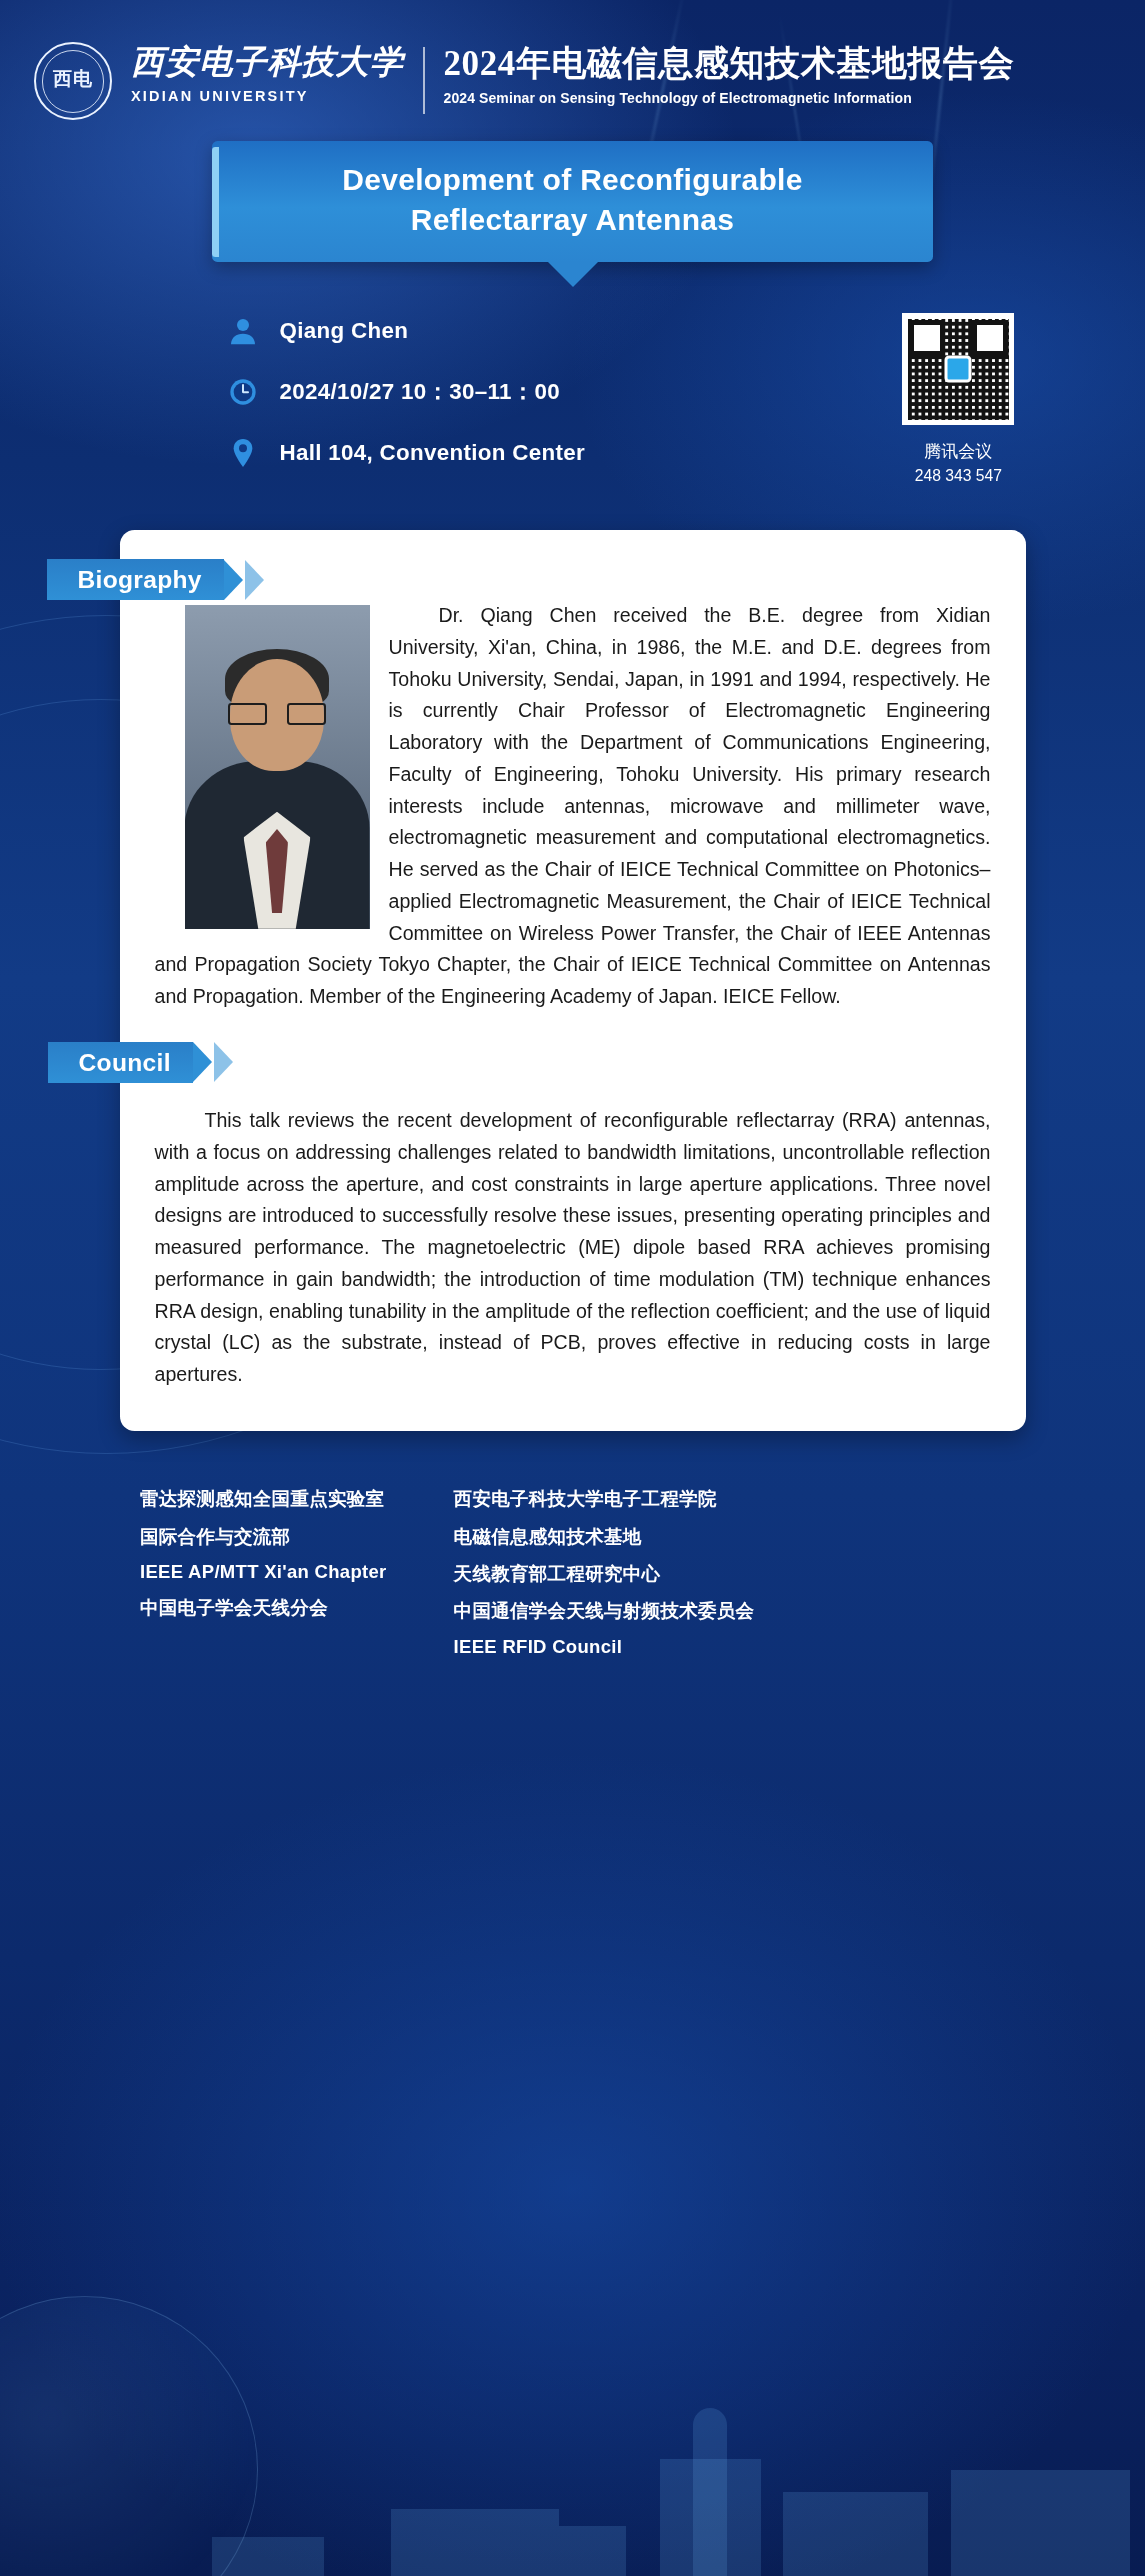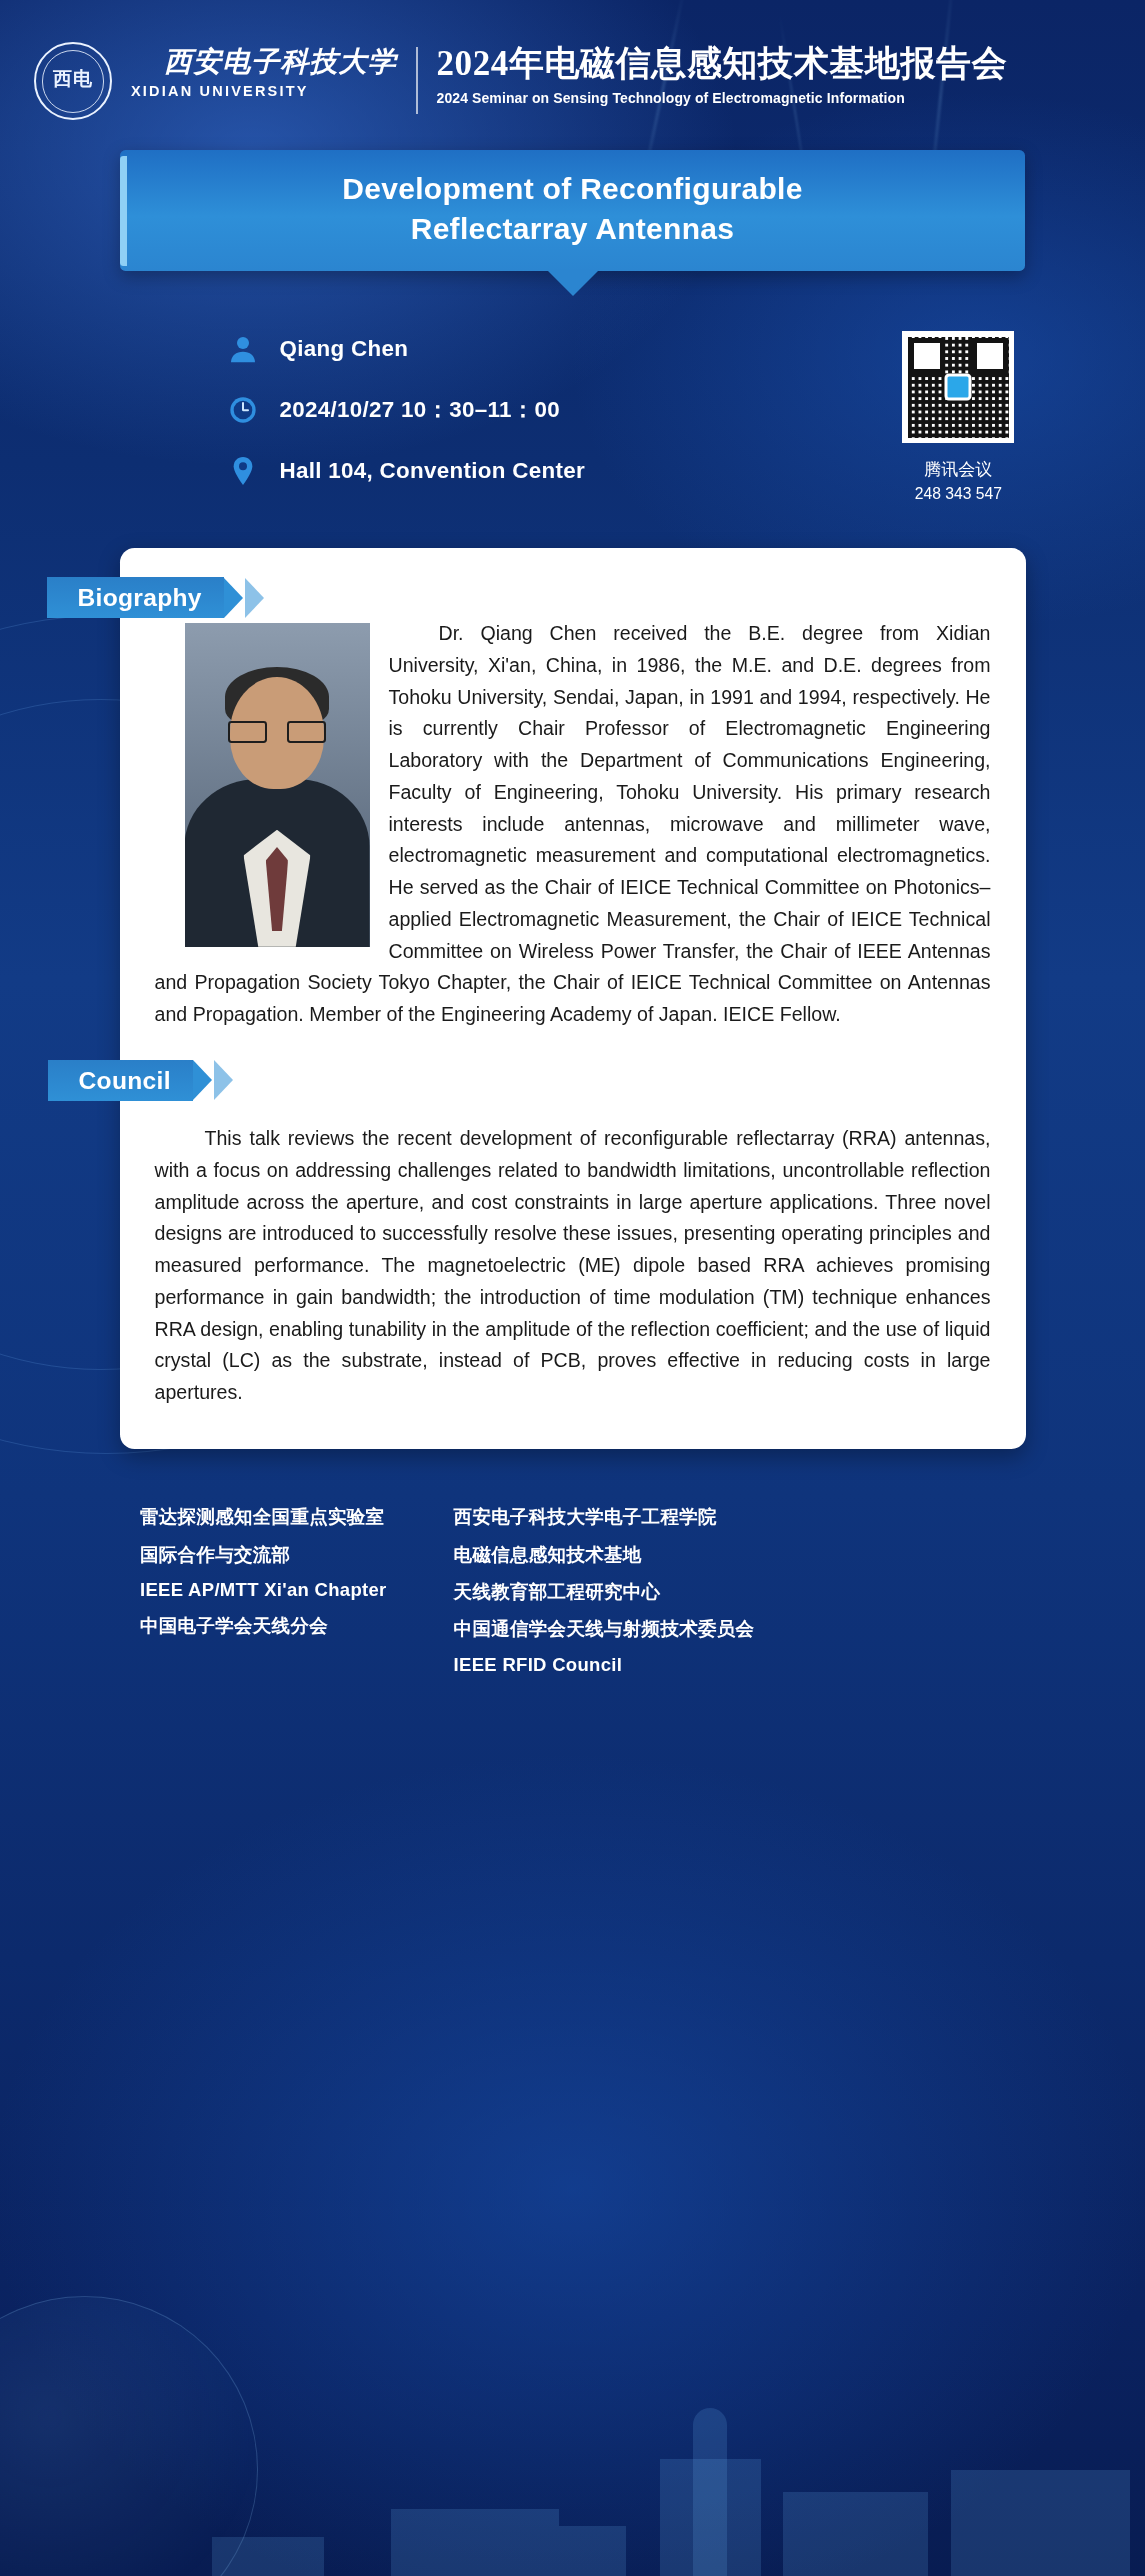--- a/index.html
+++ b/index.html
@@ -63,27 +63,26 @@
     font-weight: bold;
     transform: translateY(-2.2px);
   }
   .uni-name {
     margin-left: 19px;
     margin-top: 9px;
     color: #ffffff;
     flex: 0 0 auto;
   }
   .uni-name .cn {
-    font-family: Liberation Serif, serif;
-    font-size: 28px;
+    font-family: Liberation Mono, monospace;
+    font-size: 33px;
     font-weight: bold;
     letter-spacing: 1.1px;
     line-height: 1;
     font-style: italic;
-    margin-left: 33px;
   }
   .uni-name .en {
     font-size: 14.5px;
     font-weight: bold;
     letter-spacing: 2.2px;
     margin-top: 6.7px;
   }
   .vbar {
     width: 1.7px;
     height: 67px;
@@ -104,22 +103,22 @@
   }
   .seminar .en {
     font-size: 14px;
     font-weight: bold;
     margin-top: 7.8px;
     letter-spacing: 0.1px;
   }
   
   .title-wrap {
     position: relative;
-    margin: 9px auto;
-    width: 905px;
+    margin: 0 auto;
+    width: 721px;
   }
   .title-banner {
     position: relative;
     background: linear-gradient(180deg, #1f6fc4 0%, #2e8fd8 55%, #2b85d0 100%);
     border-radius: 5.6px;
     padding: 19px 34px 22.4px 34px;
     text-align: center;
     box-shadow: 0 5.6px 17px rgba(0,0,0,.28);
   }
   .title-banner::before {

